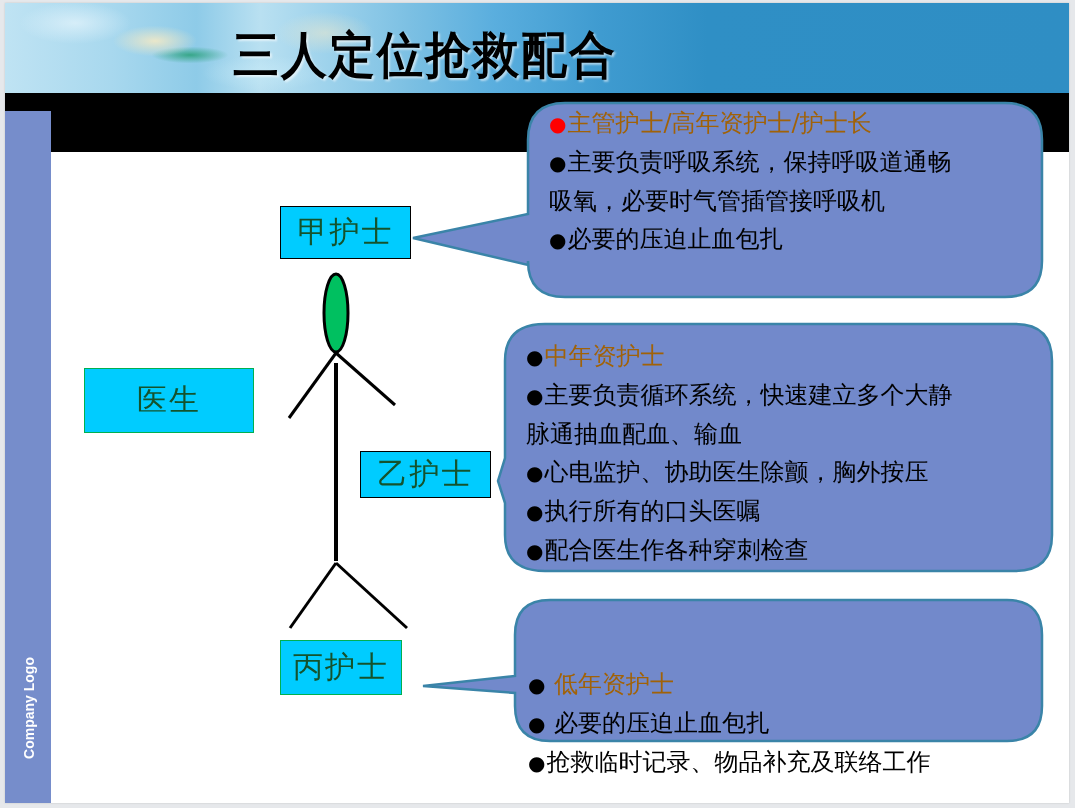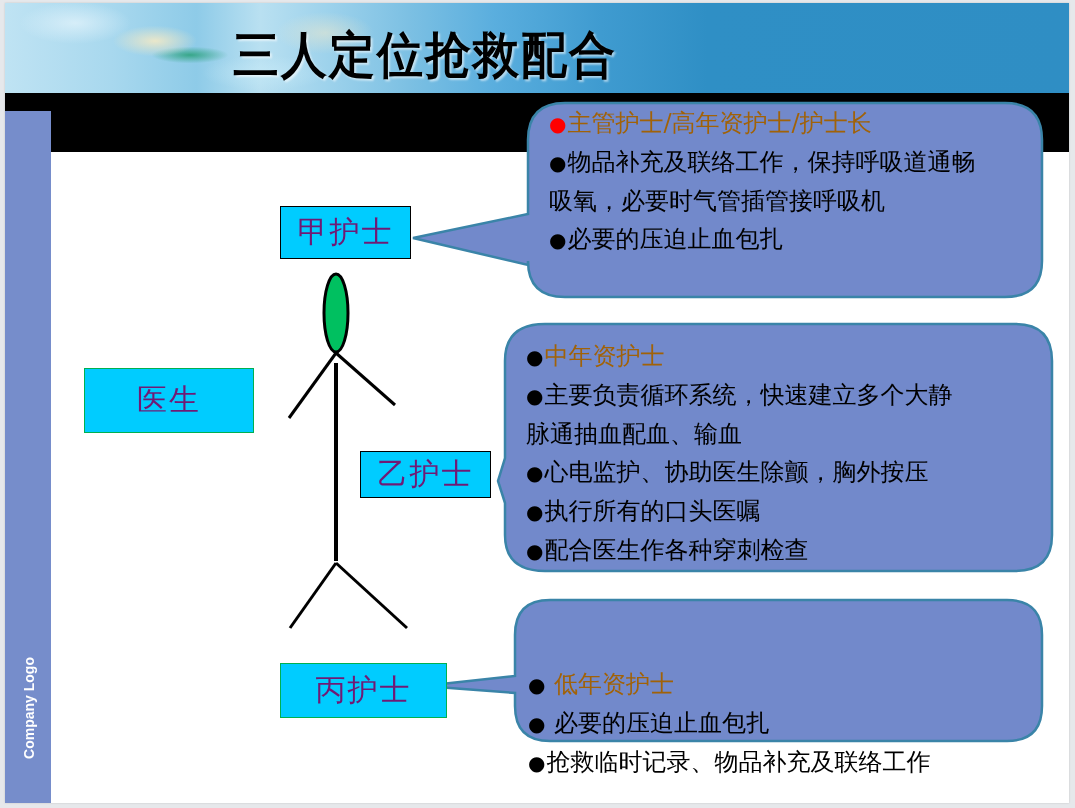--- a/index.html
+++ b/index.html
@@ -56,21 +56,21 @@
       transform: translate(-50%, -50%) rotate(-90deg);
       white-space: nowrap;
       font-family: "Liberation Sans", sans-serif; font-weight: bold;
       font-size: 14px; color: #ffffff;
     }
 
     
     .label {
       position: absolute; background: #00ccff;
       font-family: "DejaVu Serif", "Liberation Serif", serif;
-      font-size: 30px; color: #701a75;
+      font-size: 30px; color: #14532d;
       display: flex; align-items: center; justify-content: center;
       letter-spacing: 2px;
     }
     .label.black-border { border: 1px solid #000; }
     .label.green-border { border: 1px solid #00b050; }
 
     
     .figure-svg { position: absolute; left: 0; top: 0; width: 1064px; height: 800px; pointer-events: none; }
 
     
@@ -124,28 +124,28 @@
     <path d="M 540 321 L 1010 321 Q 1047 321 1047 358 L 1047 532 Q 1047 568 1010 568
          L 540 568 Q 500 568 500 532 L 500 500 L 493 478 L 500 455 L 500 358 Q 500 321 540 321 Z" fill="#7289cb" stroke="#3a84a8" stroke-width="2.5"></path>
 
     <path d="M 545 597 L 1002 597 Q 1037 597 1037 632 L 1037 703 Q 1037 738 1002 738
          L 545 738 Q 510 738 510 703 L 510 690 L 418 683 L 510 673 L 510 632 Q 510 597 545 597 Z" fill="#7289cb" stroke="#3a84a8" stroke-width="2.5"></path>
   </svg>
 
   <div class="label black-border" style="left:275px; top:203px; width:131px; height:53px;">甲护士</div>
   <div class="label green-border" style="left:79px; top:365px; width:170px; height:65px;">医生</div>
   <div class="label black-border" style="left:355px; top:448px; width:131px; height:47px;">乙护士</div>
-  <div class="label green-border" style="left:275px; top:660px; width:167px; height:55px;">丙护士</div>
+  <div class="label green-border" style="left:275px; top:637px; width:122px; height:55px;">丙护士</div>
 
   <div class="callout-text" style="left:544px; top:101px;">
     <div class="line">
       <span class="bullet red-b">●</span><span class="red">主管护士/高年资护士/护士长</span>
     </div>
     <div class="line">
-      <span class="bullet">●</span><span>物品补充及联络工作，保持呼吸道通畅</span>
+      <span class="bullet">●</span><span>主要负责呼吸系统，保持呼吸道通畅</span>
     </div>
     <div class="line">
       <span>吸氧，必要时气管插管接呼吸机</span>
     </div>
     <div class="line">
       <span class="bullet">●</span><span>必要的压迫止血包扎</span>
     </div>
   </div>
 
   <div class="callout-text" style="left:521px; top:334px;">

